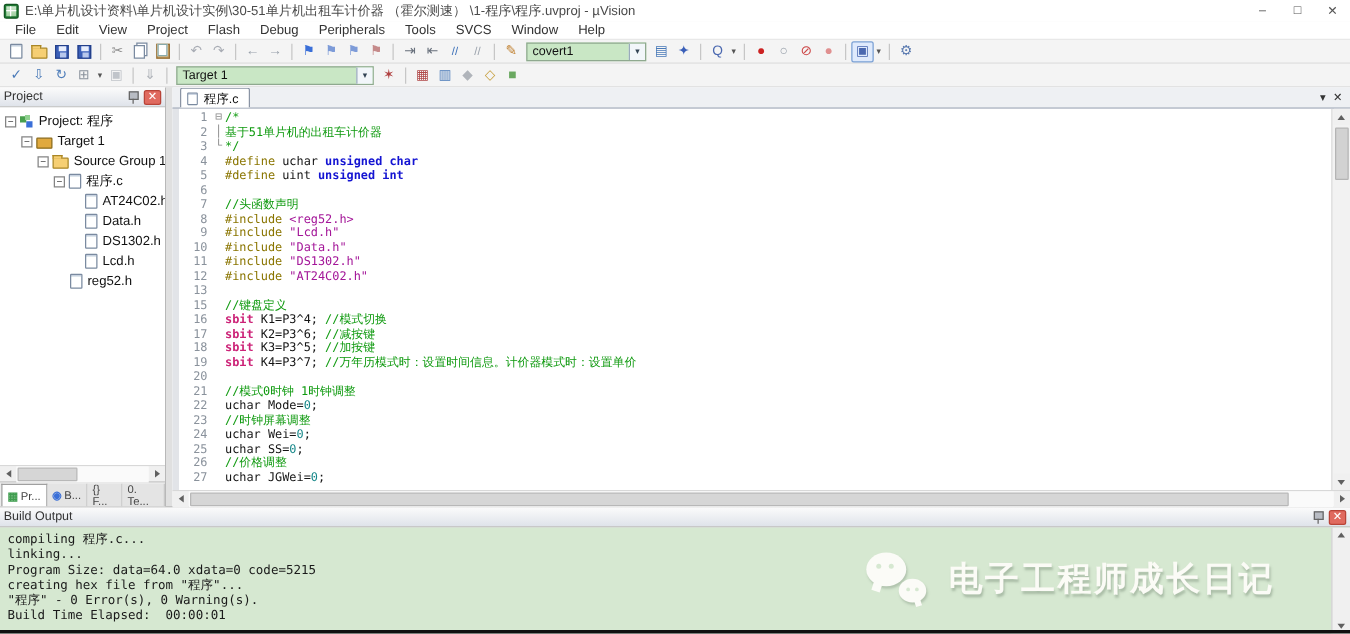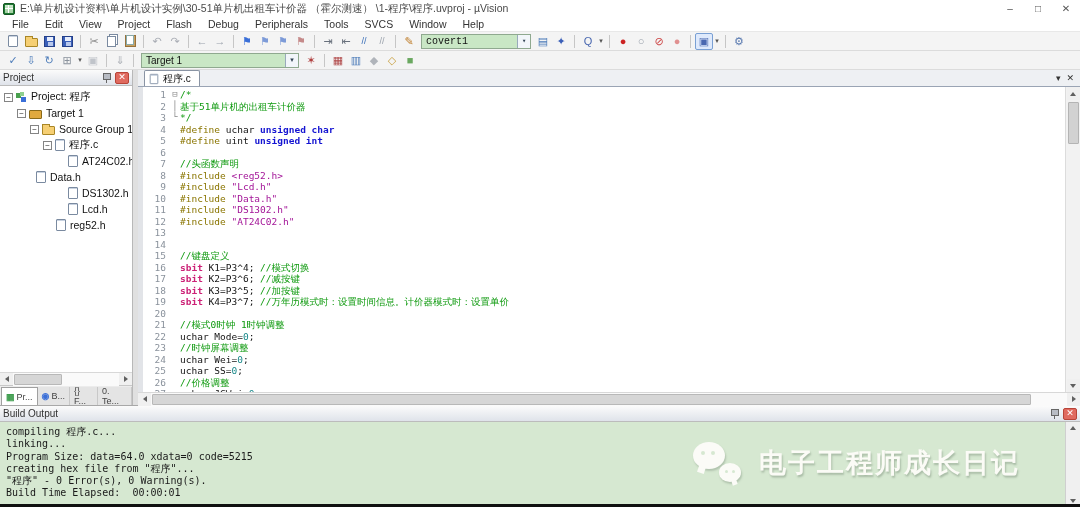--- a/index.html
+++ b/index.html
@@ -208,21 +208,21 @@
       <span class="ticon" style="color: rgb(125, 155, 216);">⚑</span>
       <span class="ticon" style="color: rgb(125, 155, 216);">⚑</span>
       <span class="ticon" style="color: rgb(197, 138, 138);">⚑</span>
       <span class="tsep"></span>
       <span class="ticon" style="color: rgb(104, 112, 124);">⇥</span>
       <span class="ticon" style="color: rgb(104, 112, 124);">⇤</span>
       <span class="ticon small" style="color: rgb(58, 111, 184);">//</span>
       <span class="ticon small" style="color: rgb(154, 162, 172);">//</span>
       <span class="tsep"></span>
       <span class="ticon" style="color: rgb(192, 128, 48);">✎</span>
-      <span class="tcombo" style="width: 110px; font-family: Liberation Mono, monospace;">
+      <span class="tcombo" style="width: 96px;">
         <span class="tctext">covert1</span>
         <span class="tcaret">▾</span>
       </span>
       <span class="ticon" style="color: rgb(74, 122, 184);">▤</span>
       <span class="ticon" style="color: rgb(58, 95, 184);">✦</span>
       <span class="tsep"></span>
       <span class="ticon" style="color: rgb(74, 104, 176);">Q</span>
       <span class="tcaret2">▾</span>
       <span class="tsep"></span>
       <span class="ticon" style="color: rgb(204, 34, 34);">●</span>
@@ -285,21 +285,21 @@
           <div class="trow" style="padding-left: 43px;">
             <span class="texp">−</span>
             <span class="tico i-page"></span>
             <span class="tlabel">程序.c</span>
           </div>
           <div class="trow" style="padding-left: 56px;">
             <span class="texp-sp"></span>
             <span class="tico i-page"></span>
             <span class="tlabel">AT24C02.h</span>
           </div>
-          <div class="trow" style="padding-left: 24px;">
+          <div class="trow" style="padding-left: 56px;">
             <span class="texp-sp"></span>
             <span class="tico i-page"></span>
             <span class="tlabel">Data.h</span>
           </div>
           <div class="trow" style="padding-left: 56px;">
             <span class="texp-sp"></span>
             <span class="tico i-page"></span>
             <span class="tlabel">DS1302.h</span>
           </div>
           <div class="trow" style="padding-left: 56px;">
@@ -363,21 +363,20 @@
             <div class="cline"><span class="lnum">4</span><span class="fold"></span><span class="ctext"><span class="tk-dir">#define </span><span class="tk-pl">uchar </span><span class="tk-kw">unsigned char</span></span></div>
             <div class="cline"><span class="lnum">5</span><span class="fold"></span><span class="ctext"><span class="tk-dir">#define </span><span class="tk-pl">uint </span><span class="tk-kw">unsigned int</span></span></div>
             <div class="cline"><span class="lnum">6</span><span class="fold"></span><span class="ctext"></span></div>
             <div class="cline"><span class="lnum">7</span><span class="fold"></span><span class="ctext"><span class="tk-cmt">//头函数声明</span></span></div>
             <div class="cline"><span class="lnum">8</span><span class="fold"></span><span class="ctext"><span class="tk-dir">#include </span><span class="tk-str">&lt;reg52.h&gt;</span></span></div>
             <div class="cline"><span class="lnum">9</span><span class="fold"></span><span class="ctext"><span class="tk-dir">#include </span><span class="tk-str">"Lcd.h"</span></span></div>
             <div class="cline"><span class="lnum">10</span><span class="fold"></span><span class="ctext"><span class="tk-dir">#include </span><span class="tk-str">"Data.h"</span></span></div>
             <div class="cline"><span class="lnum">11</span><span class="fold"></span><span class="ctext"><span class="tk-dir">#include </span><span class="tk-str">"DS1302.h"</span></span></div>
             <div class="cline"><span class="lnum">12</span><span class="fold"></span><span class="ctext"><span class="tk-dir">#include </span><span class="tk-str">"AT24C02.h"</span></span></div>
             <div class="cline"><span class="lnum">13</span><span class="fold"></span><span class="ctext"></span></div>
-            <div class="cline"><span class="lnum">14</span><span class="fold"></span><span class="ctext"></span></div>
             <div class="cline"><span class="lnum">15</span><span class="fold"></span><span class="ctext"><span class="tk-cmt">//键盘定义</span></span></div>
             <div class="cline"><span class="lnum">16</span><span class="fold"></span><span class="ctext"><span class="tk-kw2">sbit </span><span class="tk-pl">K1=P3^4; </span><span class="tk-cmt">//模式切换</span></span></div>
             <div class="cline"><span class="lnum">17</span><span class="fold"></span><span class="ctext"><span class="tk-kw2">sbit </span><span class="tk-pl">K2=P3^6; </span><span class="tk-cmt">//减按键</span></span></div>
             <div class="cline"><span class="lnum">18</span><span class="fold"></span><span class="ctext"><span class="tk-kw2">sbit </span><span class="tk-pl">K3=P3^5; </span><span class="tk-cmt">//加按键</span></span></div>
             <div class="cline"><span class="lnum">19</span><span class="fold"></span><span class="ctext"><span class="tk-kw2">sbit </span><span class="tk-pl">K4=P3^7; </span><span class="tk-cmt">//万年历模式时：设置时间信息。计价器模式时：设置单价</span></span></div>
             <div class="cline"><span class="lnum">20</span><span class="fold"></span><span class="ctext"></span></div>
             <div class="cline"><span class="lnum">21</span><span class="fold"></span><span class="ctext"><span class="tk-cmt">//模式0时钟 1时钟调整</span></span></div>
             <div class="cline"><span class="lnum">22</span><span class="fold"></span><span class="ctext"><span class="tk-pl">uchar Mode=</span><span class="tk-num">0</span><span class="tk-pl">;</span></span></div>
             <div class="cline"><span class="lnum">23</span><span class="fold"></span><span class="ctext"><span class="tk-cmt">//时钟屏幕调整</span></span></div>
             <div class="cline"><span class="lnum">24</span><span class="fold"></span><span class="ctext"><span class="tk-pl">uchar Wei=</span><span class="tk-num">0</span><span class="tk-pl">;</span></span></div>

